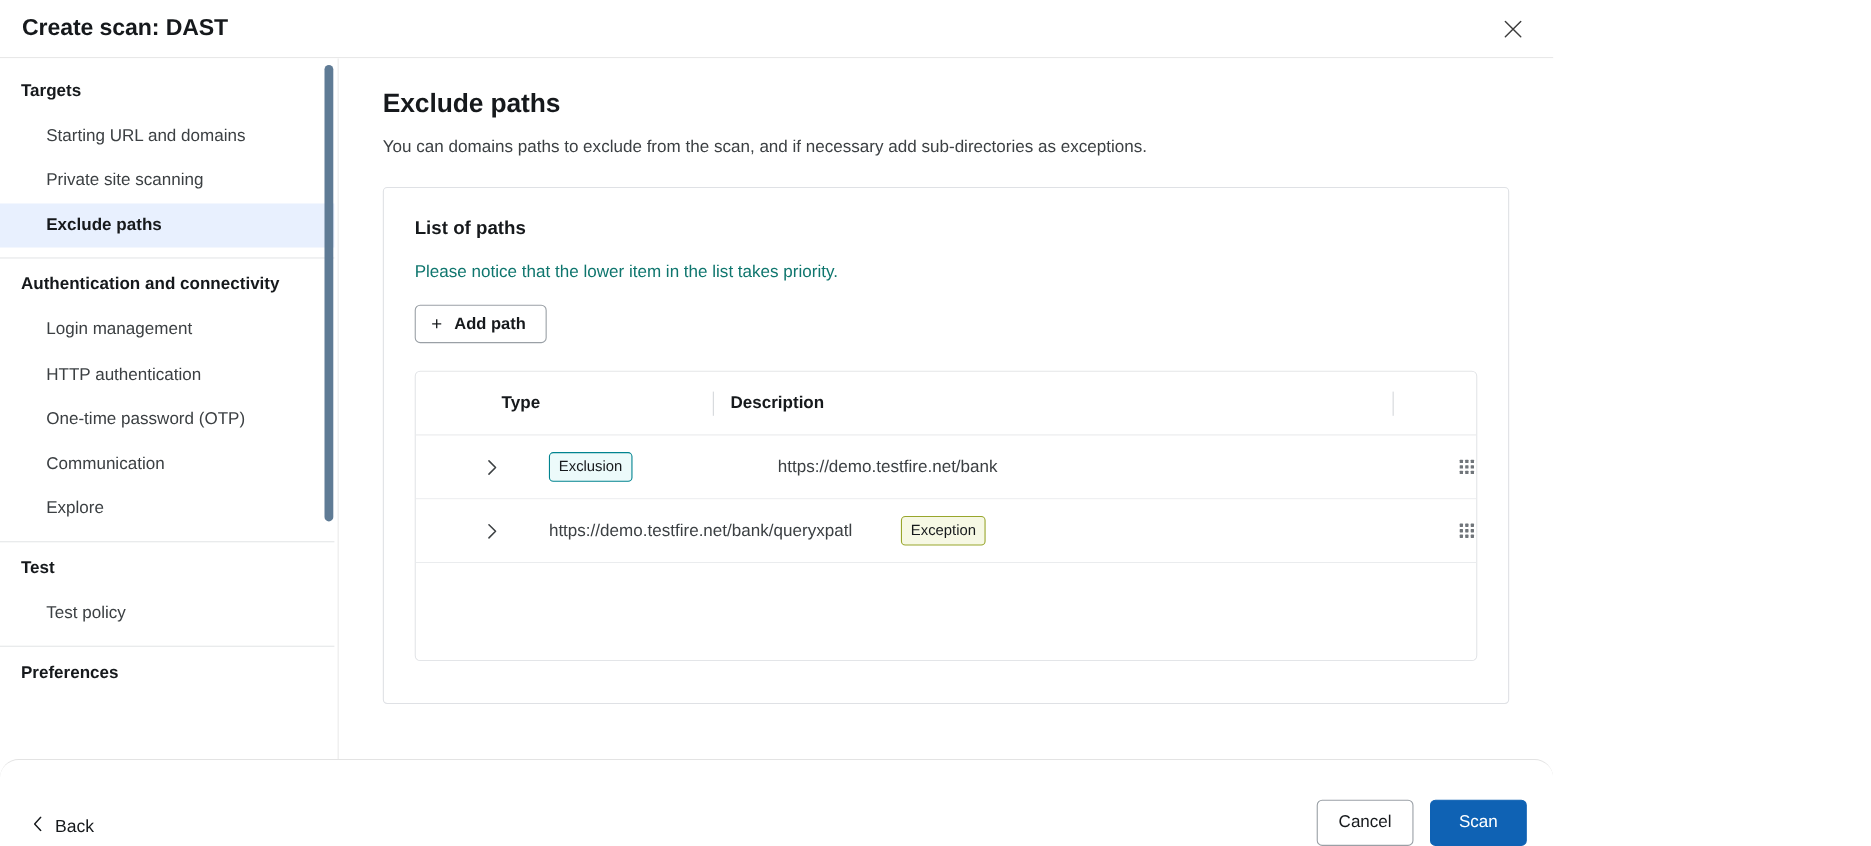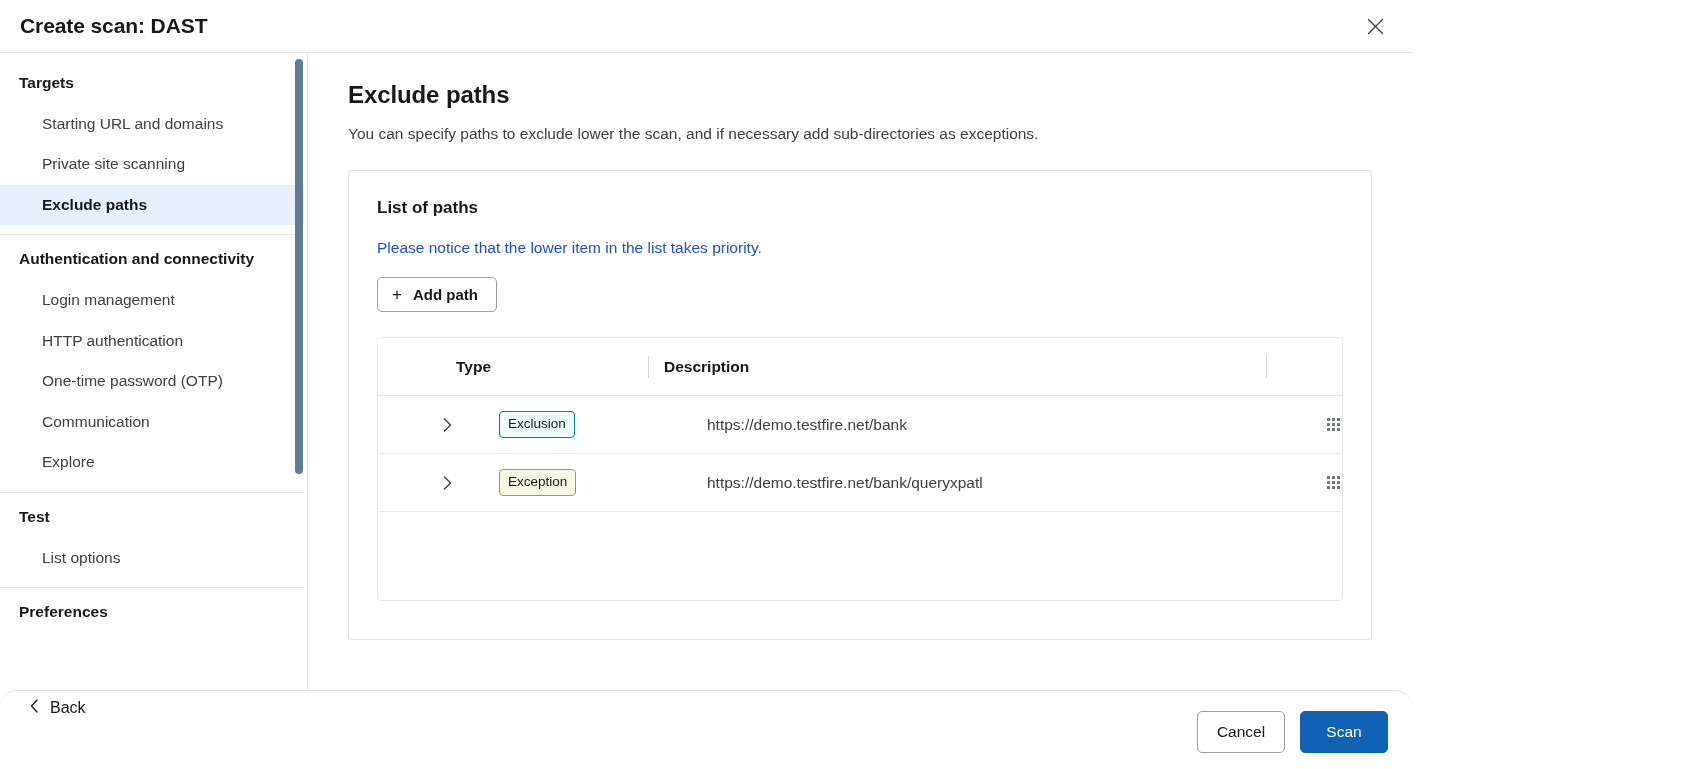--- a/index.html
+++ b/index.html
@@ -147,21 +147,21 @@
     min-height: 470px;
   }
   .card-title {
     font-size: 17px;
     font-weight: 700;
     color: #16191c;
     margin: 0 0 21px 0;
   }
   .card-note {
     font-size: 15.5px;
-    color: #1d4ed8;
+    color: #0f766e;
     margin: 0 0 20px 0;
   }
 
   .add-btn {
     display: inline-flex;
     align-items: center;
     gap: 11px;
     height: 35px;
     padding: 0 18px 0 14px;
     border: 1px solid #9aa0a6;
@@ -278,21 +278,21 @@
     height: 88px;
     background: #ffffff;
   }
 
   
   .footer {
     flex: 0 0 79px;
     height: 79px;
     border-top: 1px solid #e3e3e3;
     display: flex;
-    align-items: flex-start;
+    align-items: flex-end;
     padding: 0 24px 0 24px;
     background: #ffffff;
     border-radius: 17px;
   }
   .back-btn {
     display: inline-flex;
     align-items: center;
     gap: 11px;
     background: transparent;
     border: none;
@@ -363,40 +363,40 @@
           <div class="nav-item">HTTP authentication</div>
           <div class="nav-item">One-time password (OTP)</div>
           <div class="nav-item">Communication</div>
           <div class="nav-item">Explore</div>
         </div>
 
         <div class="nav-divider"></div>
 
         <div class="nav-group">
           <div class="nav-group-title">Test</div>
-          <div class="nav-item">List options</div>
+          <div class="nav-item">Test policy</div>
         </div>
 
         <div class="nav-divider"></div>
 
         <div class="nav-group">
           <div class="nav-group-title">Preferences</div>
         </div>
 
       </div>
 
       <div class="sb-track">
         <div class="sb-thumb"></div>
       </div>
       <div class="sidebar-sep"></div>
     </nav>
 
     <main class="main">
       <h2 class="page-title">Exclude paths</h2>
-      <p class="page-desc">You can specify paths to exclude lower the scan, and if necessary add sub-directories as exceptions.</p>
+      <p class="page-desc">You can domains paths to exclude from the scan, and if necessary add sub-directories as exceptions.</p>
 
       <section class="card">
         <h3 class="card-title">List of paths</h3>
         <p class="card-note">Please notice that the lower item in the list takes priority.</p>
 
         <button class="add-btn">
           <span class="plus">+</span>
           <span>Add path</span>
         </button>
 
@@ -438,24 +438,24 @@
           </div>
 
           <div class="tr">
             <div class="td col-toggle">
               <span class="chev">
                 <svg width="9" height="14" viewBox="0 0 9 14" fill="none" aria-hidden="true">
                   <path d="M1.5 1 L7.5 7 L1.5 13" stroke="#3c4043" stroke-width="1.4" stroke-linecap="round" stroke-linejoin="round"></path>
                 </svg>
               </span>
             </div>
+            <div class="td col-path path-cell">https://demo.testfire.net/bank/queryxpatl</div>
             <div class="td col-type">
               <span class="badge badge-exception">Exception</span>
             </div>
-            <div class="td col-path path-cell">https://demo.testfire.net/bank/queryxpatl</div>
             <div class="td col-desc"></div>
             <div class="td col-handle">
               <span class="handle">
                 <i></i>
                   <i></i>
                   <i></i>
                   <i></i>
                   <i></i>
                   <i></i>
                   <i></i>

